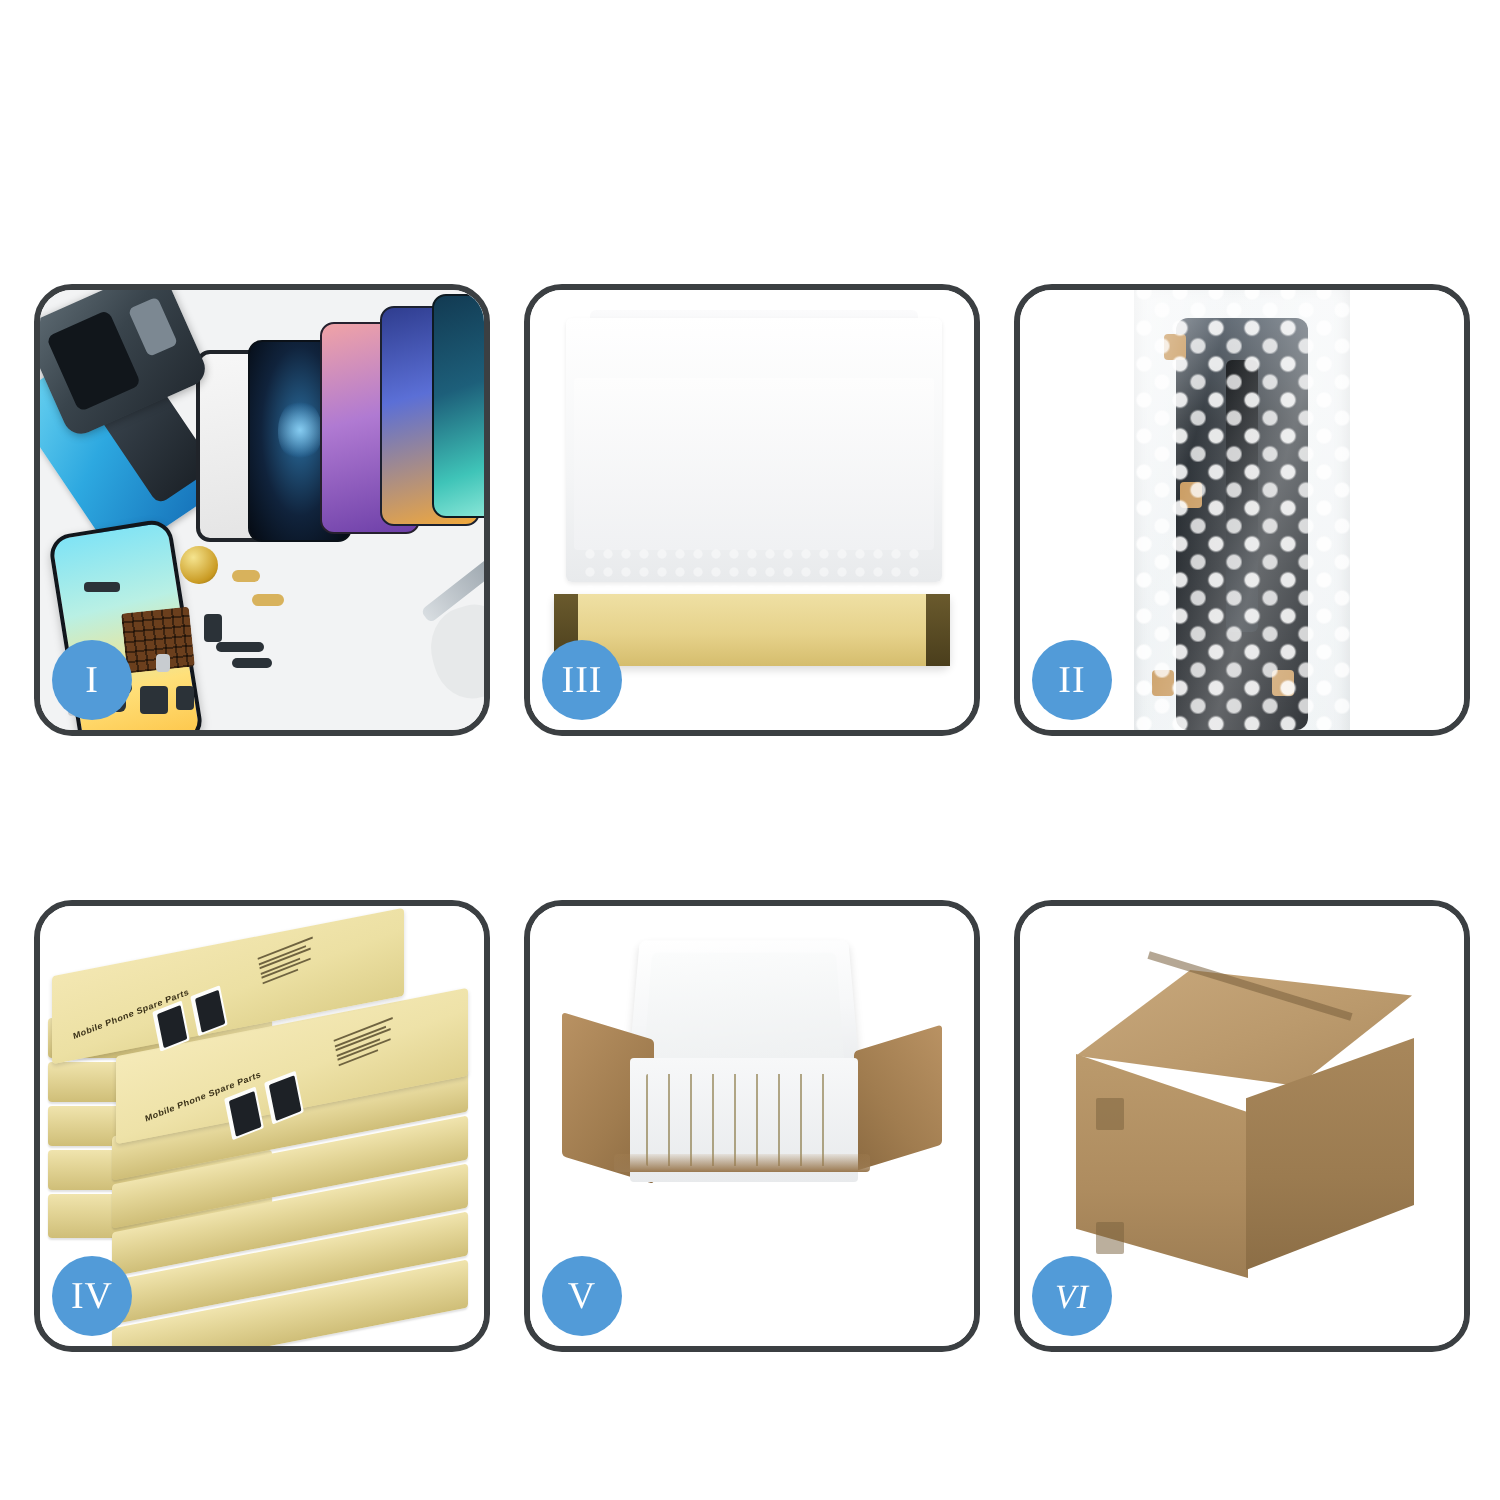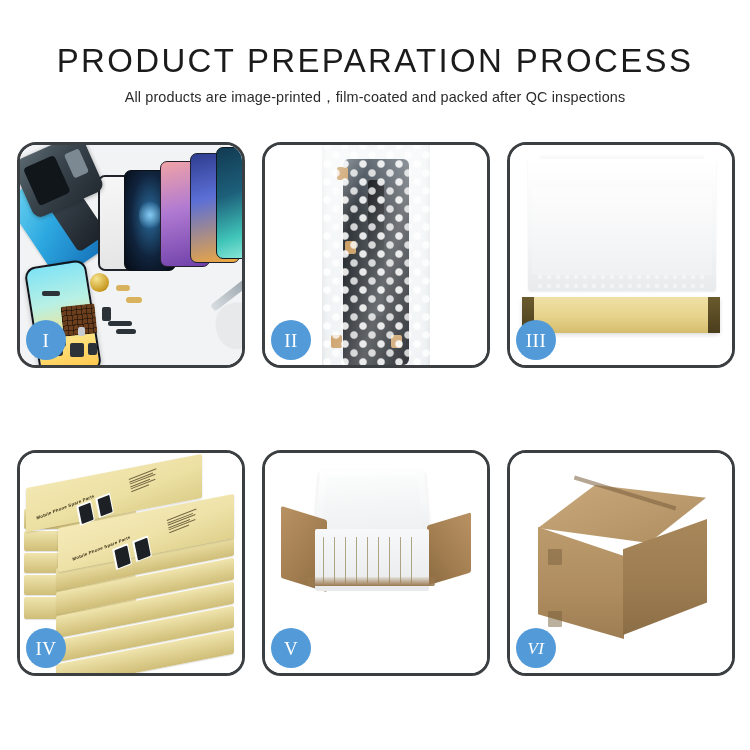--- a/index.html
+++ b/index.html
@@ -319,24 +319,20 @@
     position:absolute;left:62px;top:38px;width:106px;height:4px;
     background:rgba(120,95,60,.55);transform:rotate(17deg);
   }
   .c6-tape{position:absolute;background:rgba(120,96,60,.5);border-radius:1px;}
 </style>
 </head>
 <body>
 
 <div class="page">
 
-  <div class="header">
-    <h1 class="title">PRODUCT PREPARATION PROCESS</h1>
-    <p class="subtitle">All products are image-printed，film-coated and packed after QC inspections</p>
-  </div>
 
   <div class="grid">
 
     <div class="panel">
       <div class="stage p1">
         <div class="ph ph-a"></div>
         <div class="ph ph-a2"></div>
         <div class="ph ph-b"></div>
         <div class="ph ph-c"></div>
         <div class="ph ph-d"></div>
@@ -359,42 +355,42 @@
         <div class="prt l" style="left:58px;top:182px;width:7px;height:9px;"></div>
         <div class="prt" style="left:40px;top:196px;width:6px;height:6px;border-radius:50%;"></div>
         <div class="ph-h"></div>
         <div class="tool"></div>
         <div class="hand"></div>
       </div>
       <div class="badge">I</div>
     </div>
 
     <div class="panel">
+      <div class="stage p3">
+        <div class="b3-lidtab"></div>
+        <div class="b3-lid"></div>
+        <div class="b3-foam"></div>
+        <div class="b3-inner"></div>
+        <div class="b3-base"></div>
+      </div>
+      <div class="badge">III</div>
+    </div>
+
+    <div class="panel">
       <div class="stage p2">
         <div class="bw-sheet"></div>
         <div class="bw-item"></div>
         <div class="bw-tab" style="left:72px;top:22px;"></div>
         <div class="bw-tab" style="left:80px;top:96px;"></div>
         <div class="bw-tab" style="left:66px;top:190px;"></div>
         <div class="bw-tab" style="left:126px;top:190px;"></div>
         <div class="bw-bubbles"></div>
         <div class="bw-gloss"></div>
       </div>
       <div class="badge">II</div>
-    </div>
-
-    <div class="panel">
-      <div class="stage p3">
-        <div class="b3-lidtab"></div>
-        <div class="b3-lid"></div>
-        <div class="b3-foam"></div>
-        <div class="b3-inner"></div>
-        <div class="b3-base"></div>
-      </div>
-      <div class="badge">III</div>
     </div>
 
     <div class="panel">
       <div class="stage p4">
         <div class="slab" style="left:4px;top:56px;width:112px;height:20px;"></div>
         <div class="slab" style="left:4px;top:78px;width:112px;height:20px;"></div>
         <div class="slab" style="left:4px;top:100px;width:112px;height:20px;"></div>
         <div class="slab" style="left:4px;top:122px;width:112px;height:20px;"></div>
         <div class="slab" style="left:4px;top:144px;width:112px;height:22px;"></div>
         <div class="slab" style="left:36px;top:98px;width:178px;height:22px;transform:skewY(-11deg);"></div>

